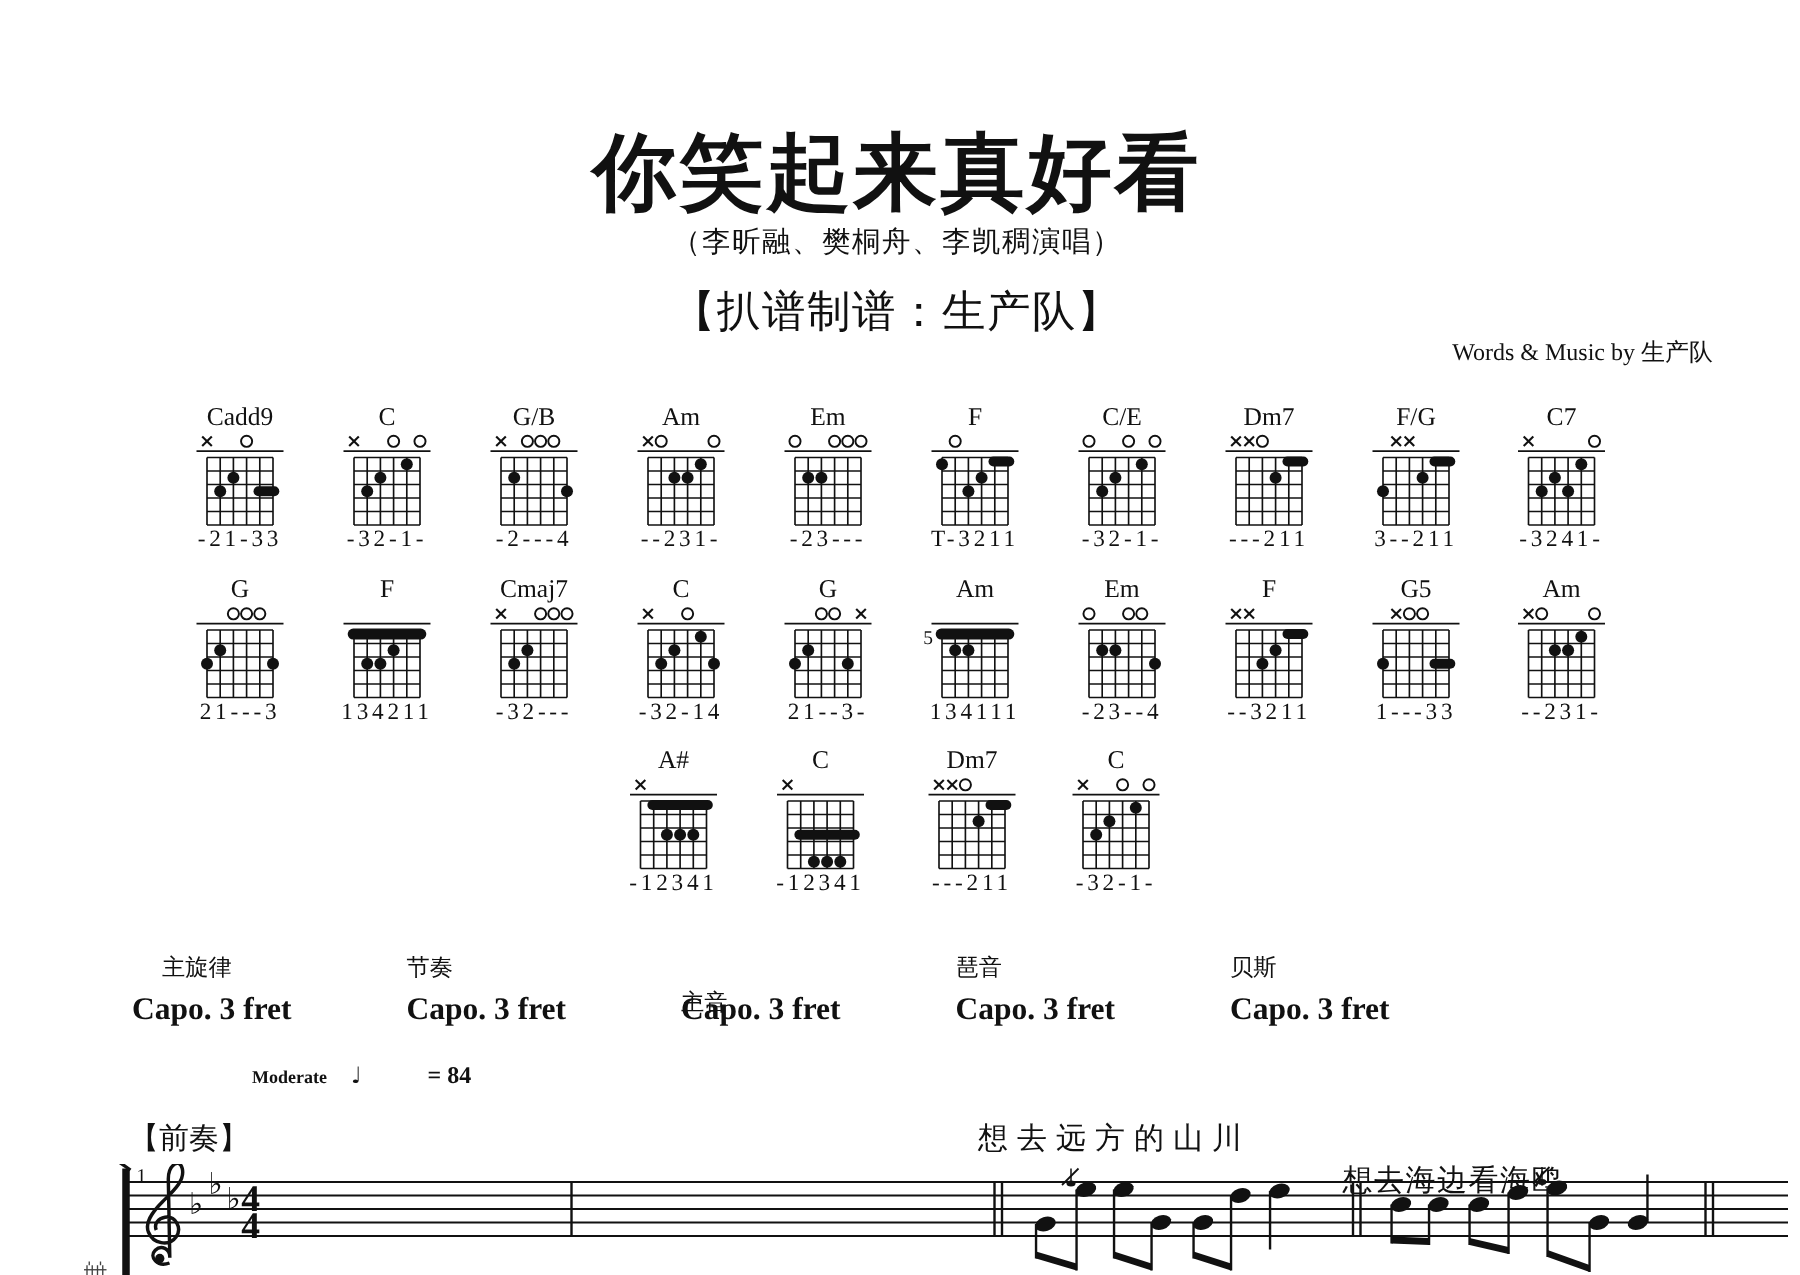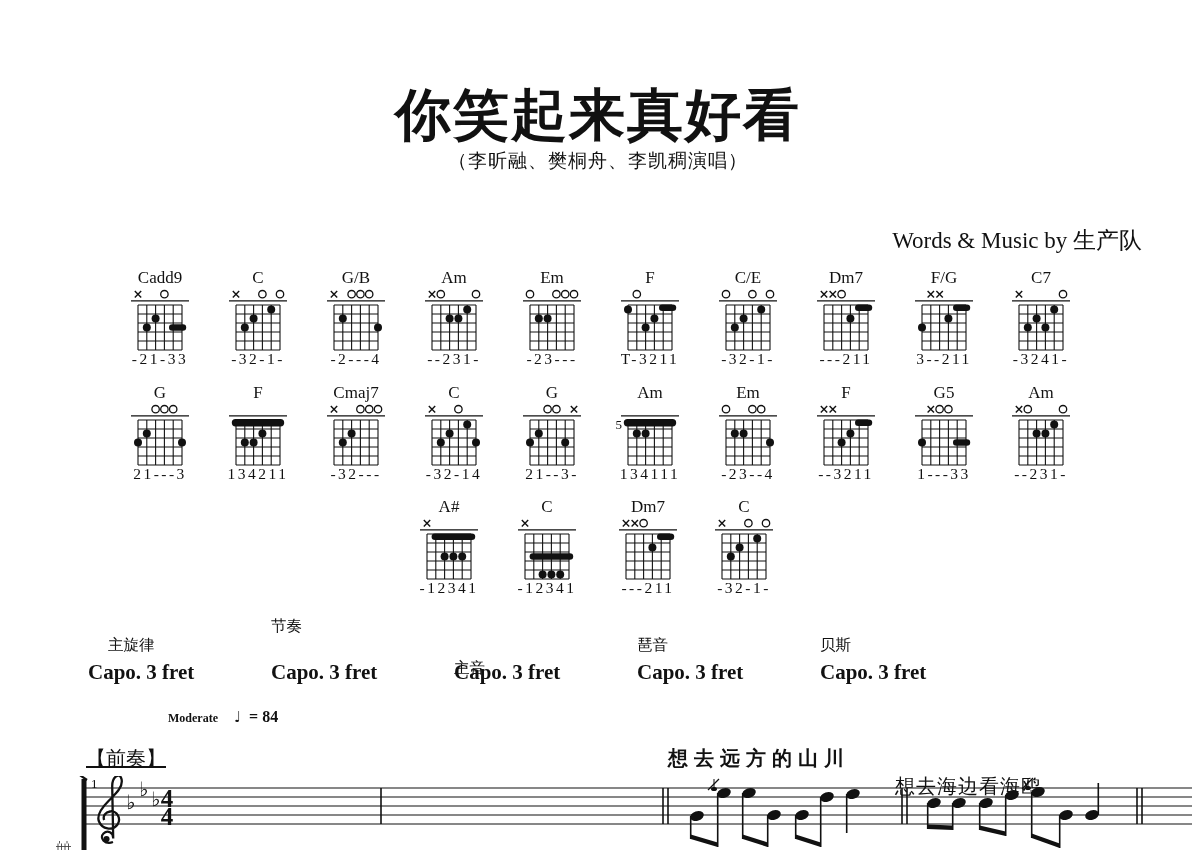--- a/index.html
+++ b/index.html
@@ -3,37 +3,38 @@
 <meta charset="utf-8">
 <style>
   html,body{margin:0;padding:0;background:#888;}
   #page{position:relative;width:1200px;height:850px;background:#ffffff;overflow:hidden;
         font-family:"Liberation Serif","DejaVu Serif",serif;color:#111;}
   .abs{position:absolute;}
   .hdr{position:absolute;left:598px;transform:translateX(-50%);white-space:nowrap;text-align:left;}
   .title{top:78px;font-size:56px;font-weight:bold;letter-spacing:2px;}
   .subtitle{top:148px;font-size:19px;letter-spacing:1px;}
   .credit{top:188px;font-size:29px;letter-spacing:1px;}
-  .byline{position:absolute;right:58px;top:225px;font-size:23px;white-space:nowrap;}
+  .byline{position:absolute;right:58px;top:225px;font-size:16px;white-space:nowrap;}
   .track-name{position:absolute;font-size:15.5px;white-space:nowrap;}
   .track-capo{position:absolute;font-size:21px;white-space:nowrap;font-weight:bold;}
   #tempo{position:absolute;left:168px;top:708px;white-space:nowrap;}
   .t-label{font-size:12px;font-weight:bold;margin-right:16px;}
   .t-note{font-family:"DejaVu Sans",sans-serif;font-size:15px;font-weight:bold;margin-right:8px;}
-  .t-val{font-size:16px;font-weight:bold;}
-  .intro{position:absolute;left:86px;top:745px;font-size:20px;white-space:nowrap;text-decoration:underline;}
+  .t-val{font-size:16px;font-weight:bold;margin-left:36px;}
+  .intro{position:absolute;left:86px;top:745px;font-size:20px;white-space:nowrap;}
   .lyric{position:absolute;top:745px;font-size:20px;white-space:nowrap;}
   svg text{fill:#111;}
 </style>
 </head>
 <body>
 
 <div id="page">
   <div class="hdr title">你笑起来真好看</div>
   <div class="hdr subtitle">（李昕融、樊桐舟、李凯稠演唱）</div>
+  <div class="hdr credit">【扒谱制谱：生产队】</div>
   <div class="byline">Words &amp; Music by 生产队</div>
 
   <div id="chords">
       <svg width="96" height="128" class="abs" style="left:112px;top:265px">
         <text x="48" y="18" text-anchor="middle" font-size="17" font-family="&quot;Liberation Serif&quot;,&quot;DejaVu Serif&quot;,serif">Cadd9</text>
         <line x1="19" y1="35.8" x2="77" y2="35.8" stroke="#111" stroke-width="1.2"></line>
         <g stroke="#111" stroke-width="1.4">
           <line x1="22.8" y1="26" x2="29.2" y2="32.4"></line>
           <line x1="22.8" y1="32.4" x2="29.2" y2="26"></line>
         </g>
@@ -677,37 +678,37 @@
         </g>
         <circle cx="61.2" cy="44.5" r="4" fill="#111"></circle>
         <circle cx="43.6" cy="53.5" r="4" fill="#111"></circle>
         <circle cx="34.8" cy="62.5" r="4" fill="#111"></circle>
         <text x="48" y="99" text-anchor="middle" font-size="15.5" font-family="&quot;Liberation Serif&quot;,serif" style="letter-spacing:2.5px">-32-1-</text>
       </svg>
     </div>
   <div id="tracks">
       <div class="track-name" style="left: 88px; top: 635px; margin-left: 20px;">主旋律</div>
       <div class="track-capo" style="left: 88px; top: 660px;">Capo. 3 fret</div>
-      <div class="track-name" style="left: 271px; top: 616px;">节奏</div>
+      <div class="track-name" style="left: 271px; top: 635px;">节奏</div>
       <div class="track-capo" style="left: 271px; top: 660px;">Capo. 3 fret</div>
       <div class="track-name" style="left: 454px; top: 635px; margin-top: 23px;">主音</div>
       <div class="track-capo" style="left: 454px; top: 660px;">Capo. 3 fret</div>
       <div class="track-name" style="left: 637px; top: 635px;">琶音</div>
       <div class="track-capo" style="left: 637px; top: 660px;">Capo. 3 fret</div>
       <div class="track-name" style="left: 820px; top: 635px;">贝斯</div>
       <div class="track-capo" style="left: 820px; top: 660px;">Capo. 3 fret</div>
     </div>
 
   <div id="tempo">
     <span class="t-label">Moderate</span><span class="t-note">♩</span><span class="t-val">= 84</span>
   </div>
 
   <div class="intro">【前奏】</div>
   <div id="lyrics">
-      <div class="lyric" style="left: 668px; letter-spacing: 6px; font-weight: bold;">想去远方的山川</div>
+      <div class="lyric" style="left: 652px; letter-spacing: 6px;">想去远方的山川</div>
       <div class="lyric" style="left: 895px; letter-spacing: 1px; margin-top: 28px;">想去海边看海鸥</div>
     </div>
 
   <svg id="score" class="abs" width="1200" height="74" viewBox="0 776 1200 74" style="left:0;top:776px;">
       <g stroke="#111" stroke-width="1.2">
         <line x1="85" y1="788" x2="1192" y2="788"></line>
         <line x1="85" y1="797" x2="1192" y2="797"></line>
         <line x1="85" y1="806" x2="1192" y2="806"></line>
         <line x1="85" y1="815" x2="1192" y2="815"></line>
         <line x1="85" y1="824" x2="1192" y2="824"></line>

